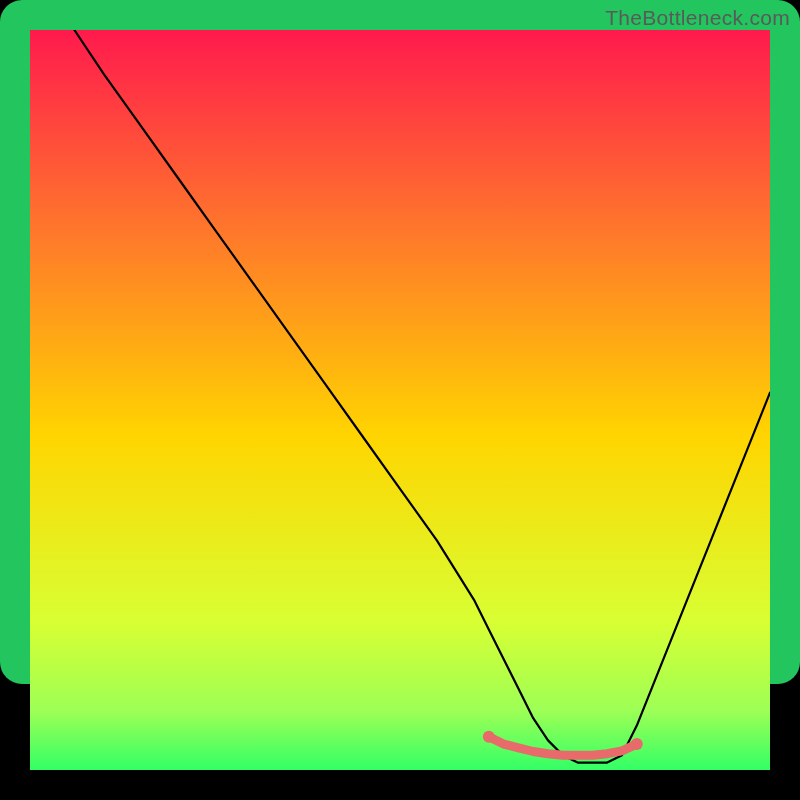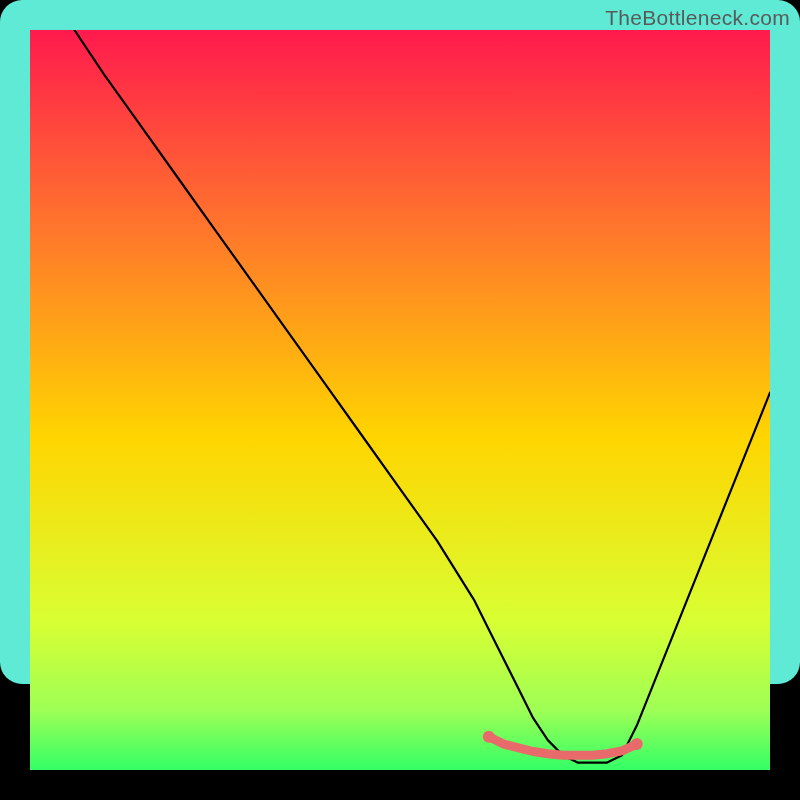--- a/index.html
+++ b/index.html
@@ -8,21 +8,21 @@
     background: #000;
     width: 800px;
     height: 800px;
     overflow: hidden;
     font-family: Arial, Helvetica, sans-serif;
   }
   .frame {
     position: relative;
     width: 800px;
     height: 684px;
-    background: #5eead4;
+    background: #22c55e;
     border-radius: 22px;
   }
   .watermark {
     position: absolute;
     top: 6px;
     right: 10px;
     color: #5a5a5a;
     font-size: 21px;
     font-weight: 500;
     letter-spacing: 0.3px;

